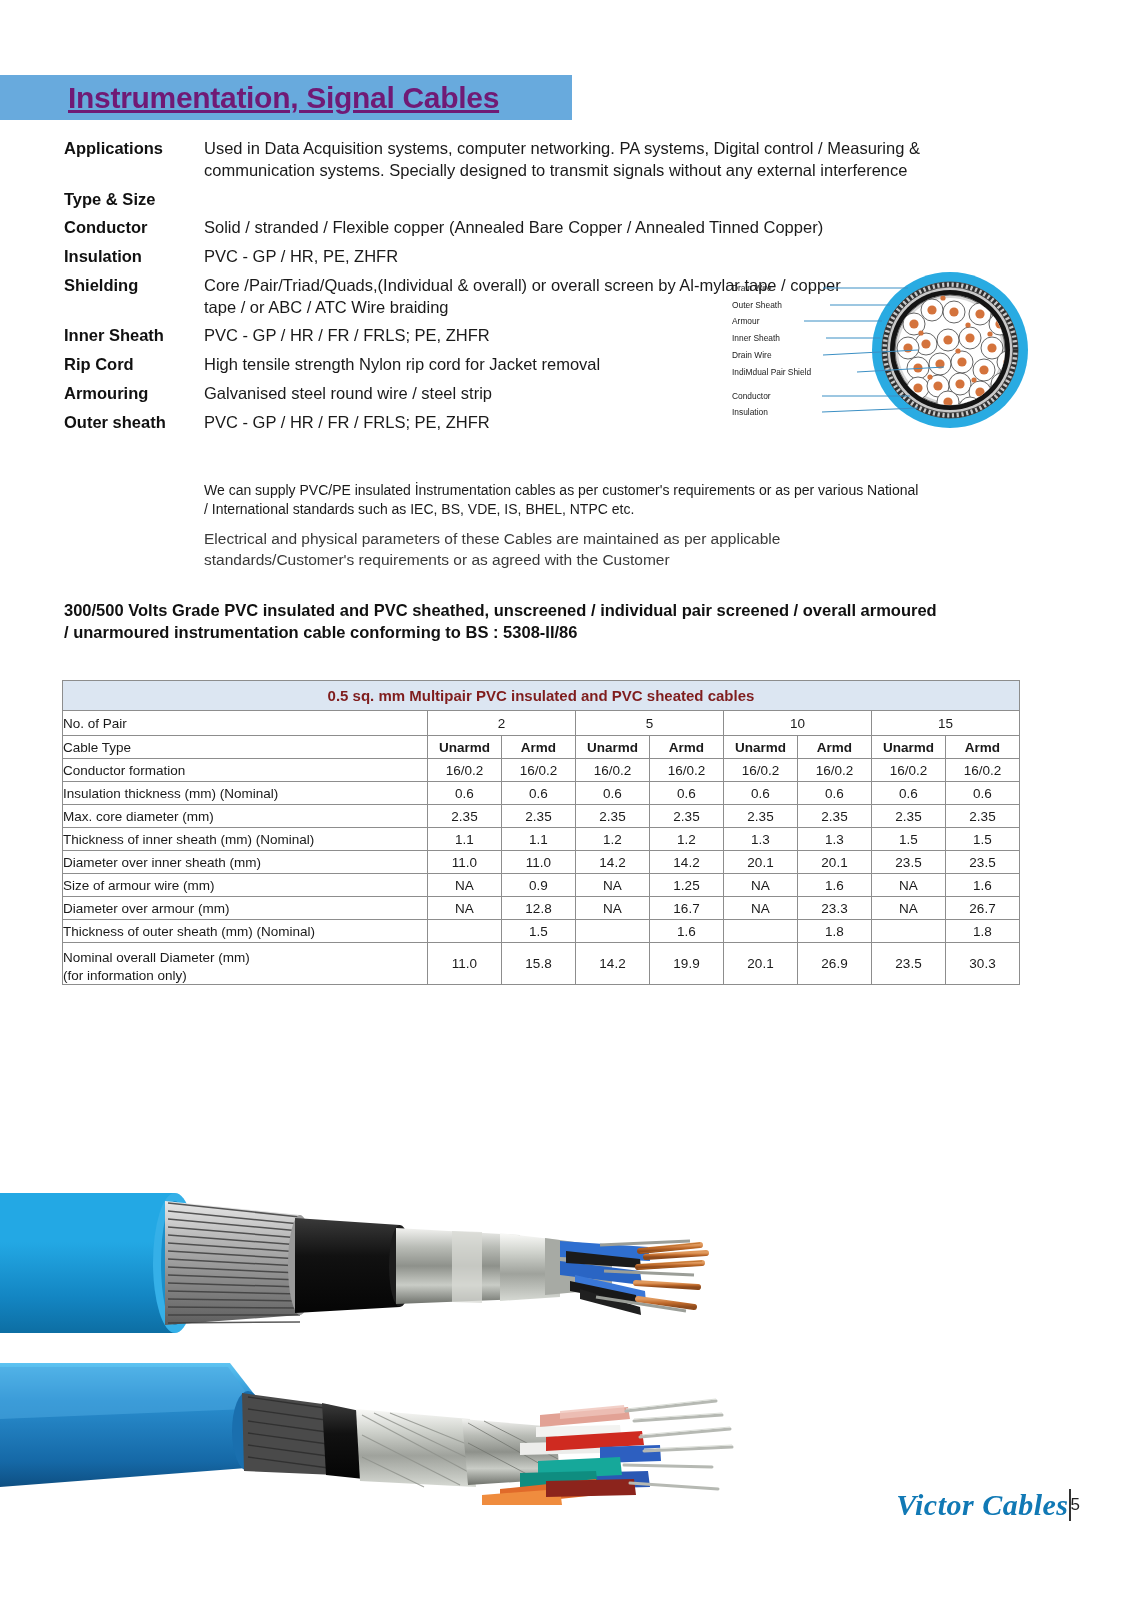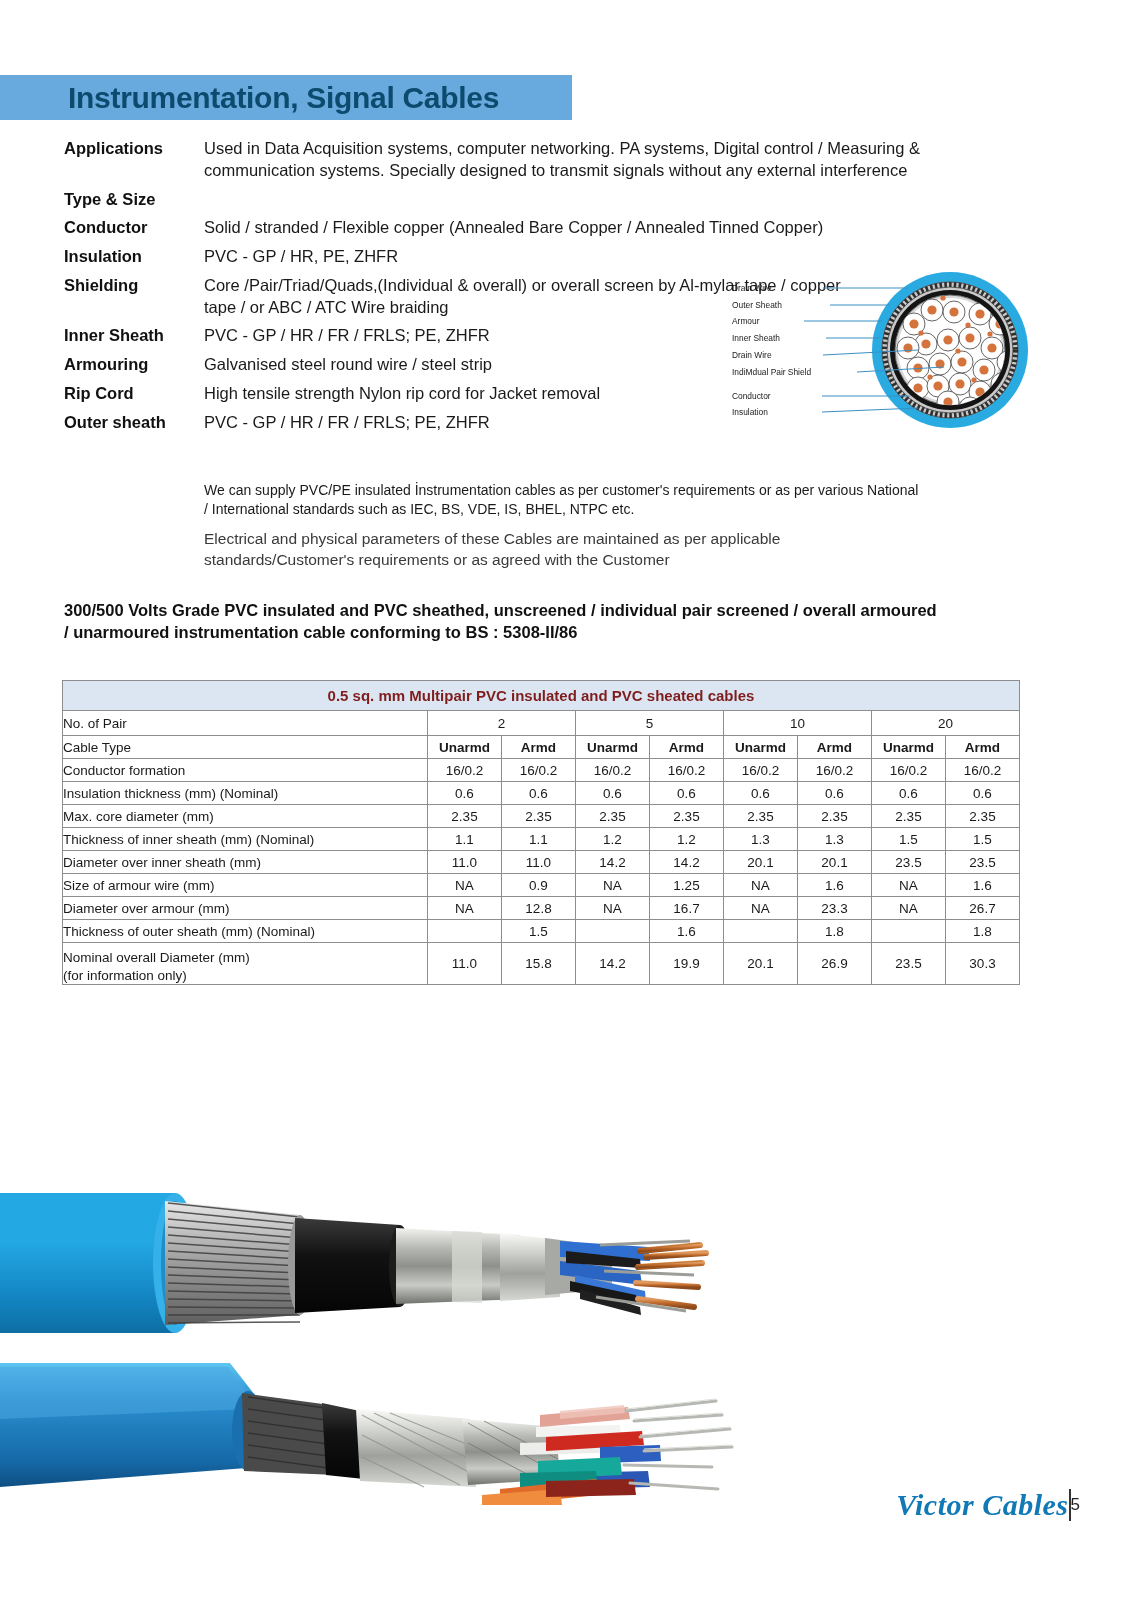--- a/index.html
+++ b/index.html
@@ -21,26 +21,27 @@
     position: absolute;
     left: 0;
     top: 75px;
     width: 572px;
     height: 45px;
     background: #68aadd;
     display: flex;
     align-items: center;
   }
   .header-title {
-    color: #0c4a6e;
+    color: #701a75;
     font-size: 30px;
     font-weight: bold;
     letter-spacing: -0.3px;
     margin-left: 68px;
     white-space: nowrap;
+    text-decoration: underline;
   }
 
   
   .spec-list {
     position: absolute;
     left: 64px;
     top: 138px;
     width: 1000px;
   }
   .spec-row {
@@ -228,27 +229,27 @@
     <div class="spec-label">Shielding</div>
     <div class="spec-value">Core /Pair/Triad/Quads,(Individual &amp; overall) or overall screen by Al-mylar tape / copper tape / or ABC / ATC Wire braiding</div>
   </div>
 
   <div class="spec-row">
     <div class="spec-label">Inner Sheath</div>
     <div class="spec-value">PVC - GP / HR / FR / FRLS; PE, ZHFR</div>
   </div>
 
   <div class="spec-row">
+    <div class="spec-label">Rip Cord</div>
+    <div class="spec-value">High tensile strength Nylon rip cord for Jacket removal</div>
+  </div>
+
+  <div class="spec-row">
     <div class="spec-label">Armouring</div>
     <div class="spec-value">Galvanised steel round wire / steel strip</div>
-  </div>
-
-  <div class="spec-row">
-    <div class="spec-label">Rip Cord</div>
-    <div class="spec-value">High tensile strength Nylon rip cord for Jacket removal</div>
   </div>
 
   <div class="spec-row">
     <div class="spec-label">Outer sheath</div>
     <div class="spec-value">PVC - GP / HR / FR / FRLS; PE, ZHFR</div>
   </div>
 
 </div>
 
 <div class="diagram">
@@ -372,21 +373,21 @@
 <table class="spec-table">
   <tbody>
     <tr>
       <td class="tbl-title" colspan="9">0.5 sq. mm Multipair PVC insulated and PVC sheated cables</td>
     </tr>
     <tr>
       <td class="row-label">No. of Pair</td>
       <td class="pair-hdr" colspan="2">2</td>
       <td class="pair-hdr" colspan="2">5</td>
       <td class="pair-hdr" colspan="2">10</td>
-      <td class="pair-hdr" colspan="2">20</td>
+      <td class="pair-hdr" colspan="2">15</td>
     </tr>
     <tr>
       <td class="row-label">Cable Type</td>
       <td class="cell hdr">Unarmd</td>
       <td class="cell hdr">Armd</td>
       <td class="cell hdr">Unarmd</td>
       <td class="cell hdr">Armd</td>
       <td class="cell hdr">Unarmd</td>
       <td class="cell hdr">Armd</td>
       <td class="cell hdr">Unarmd</td>

